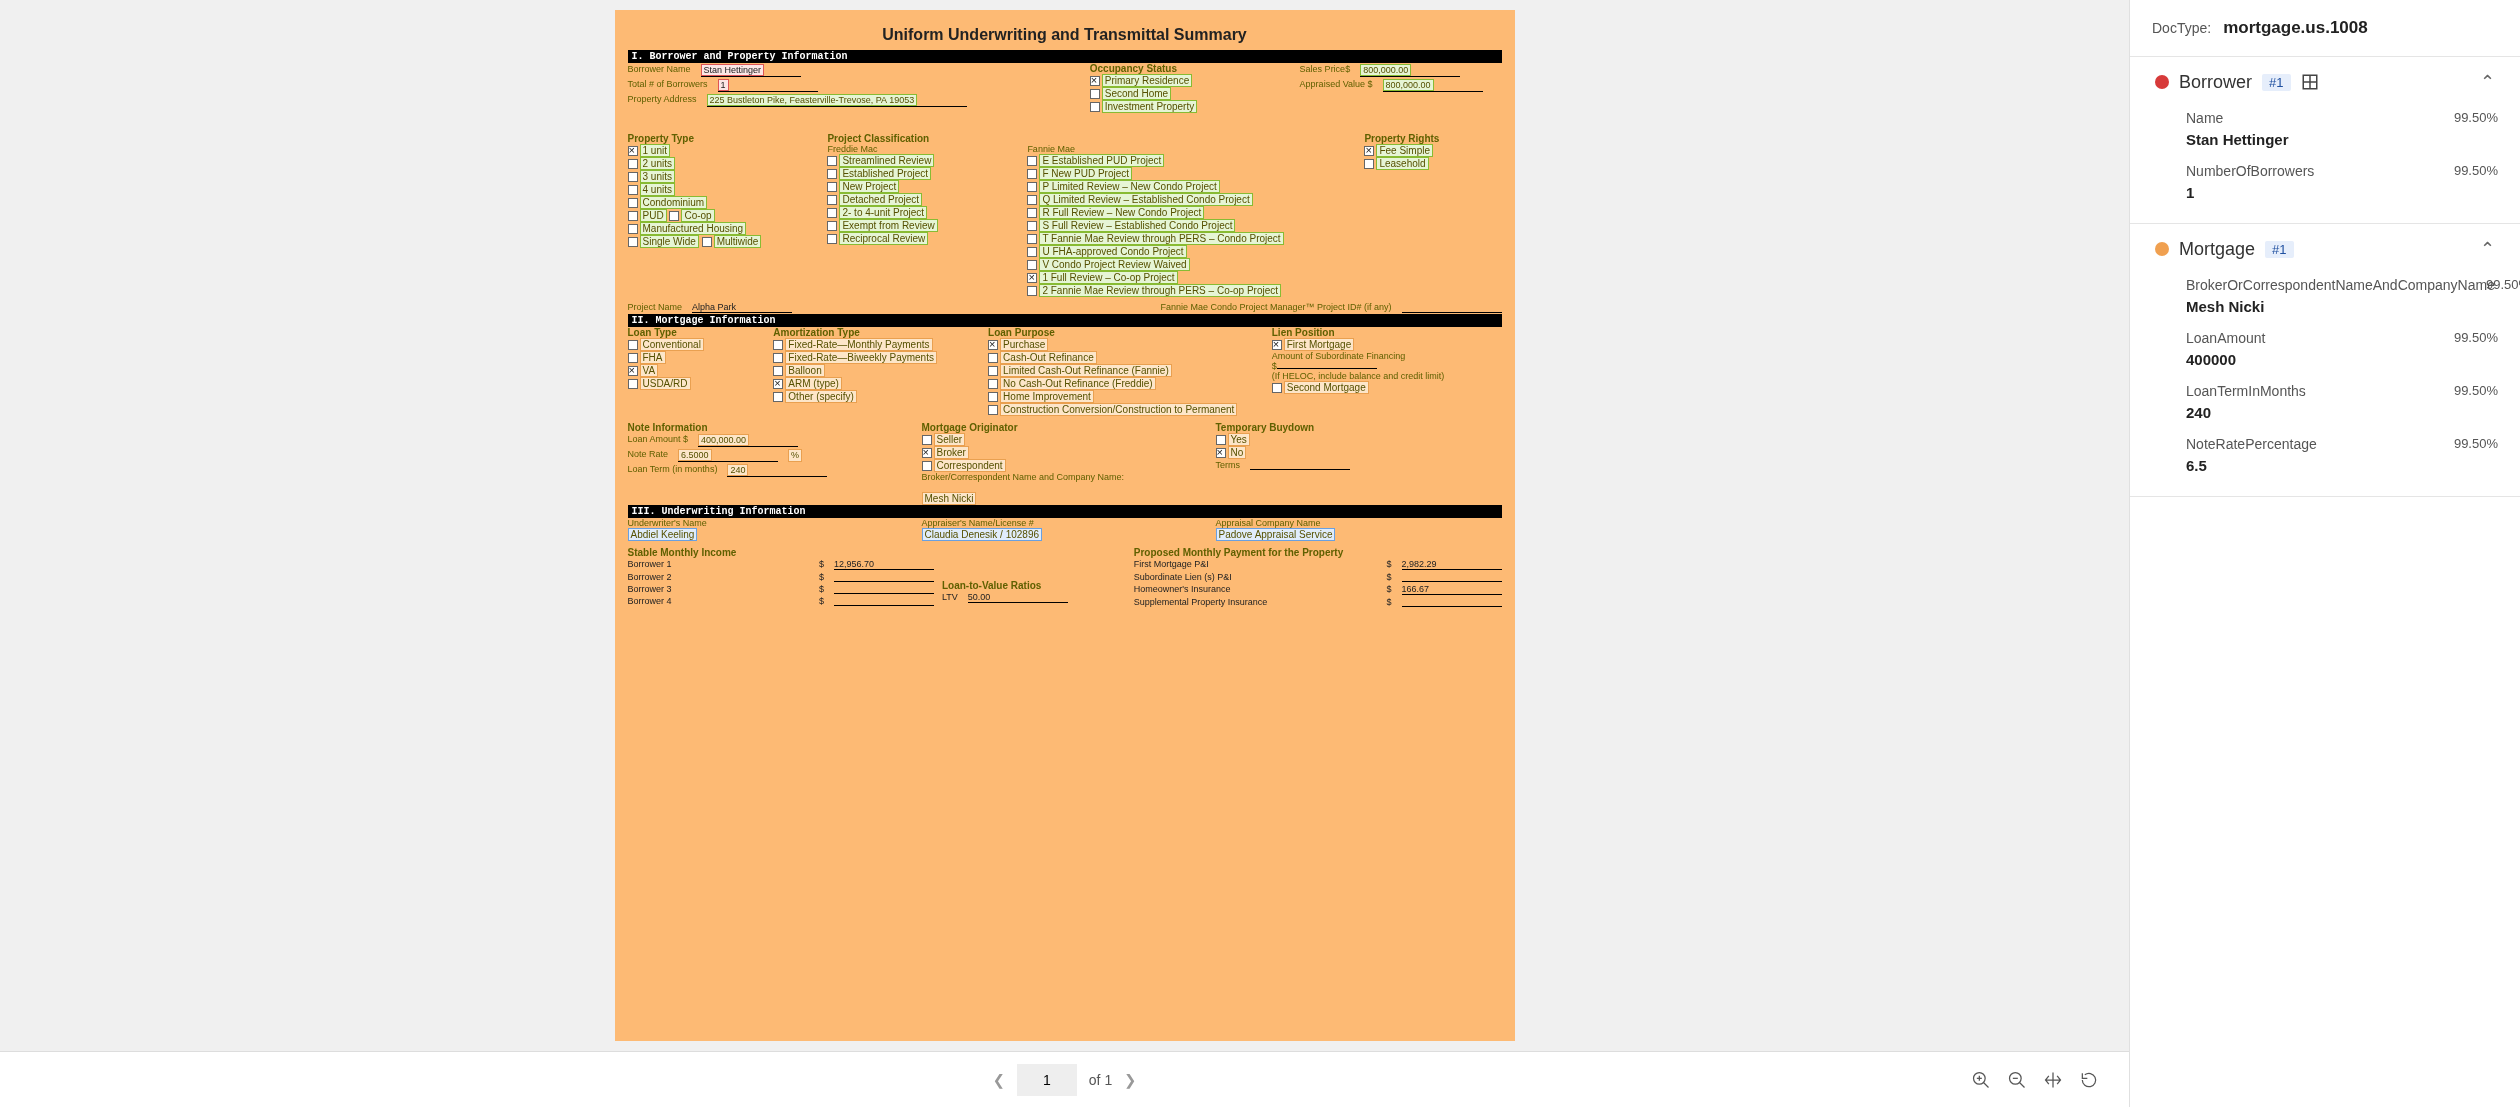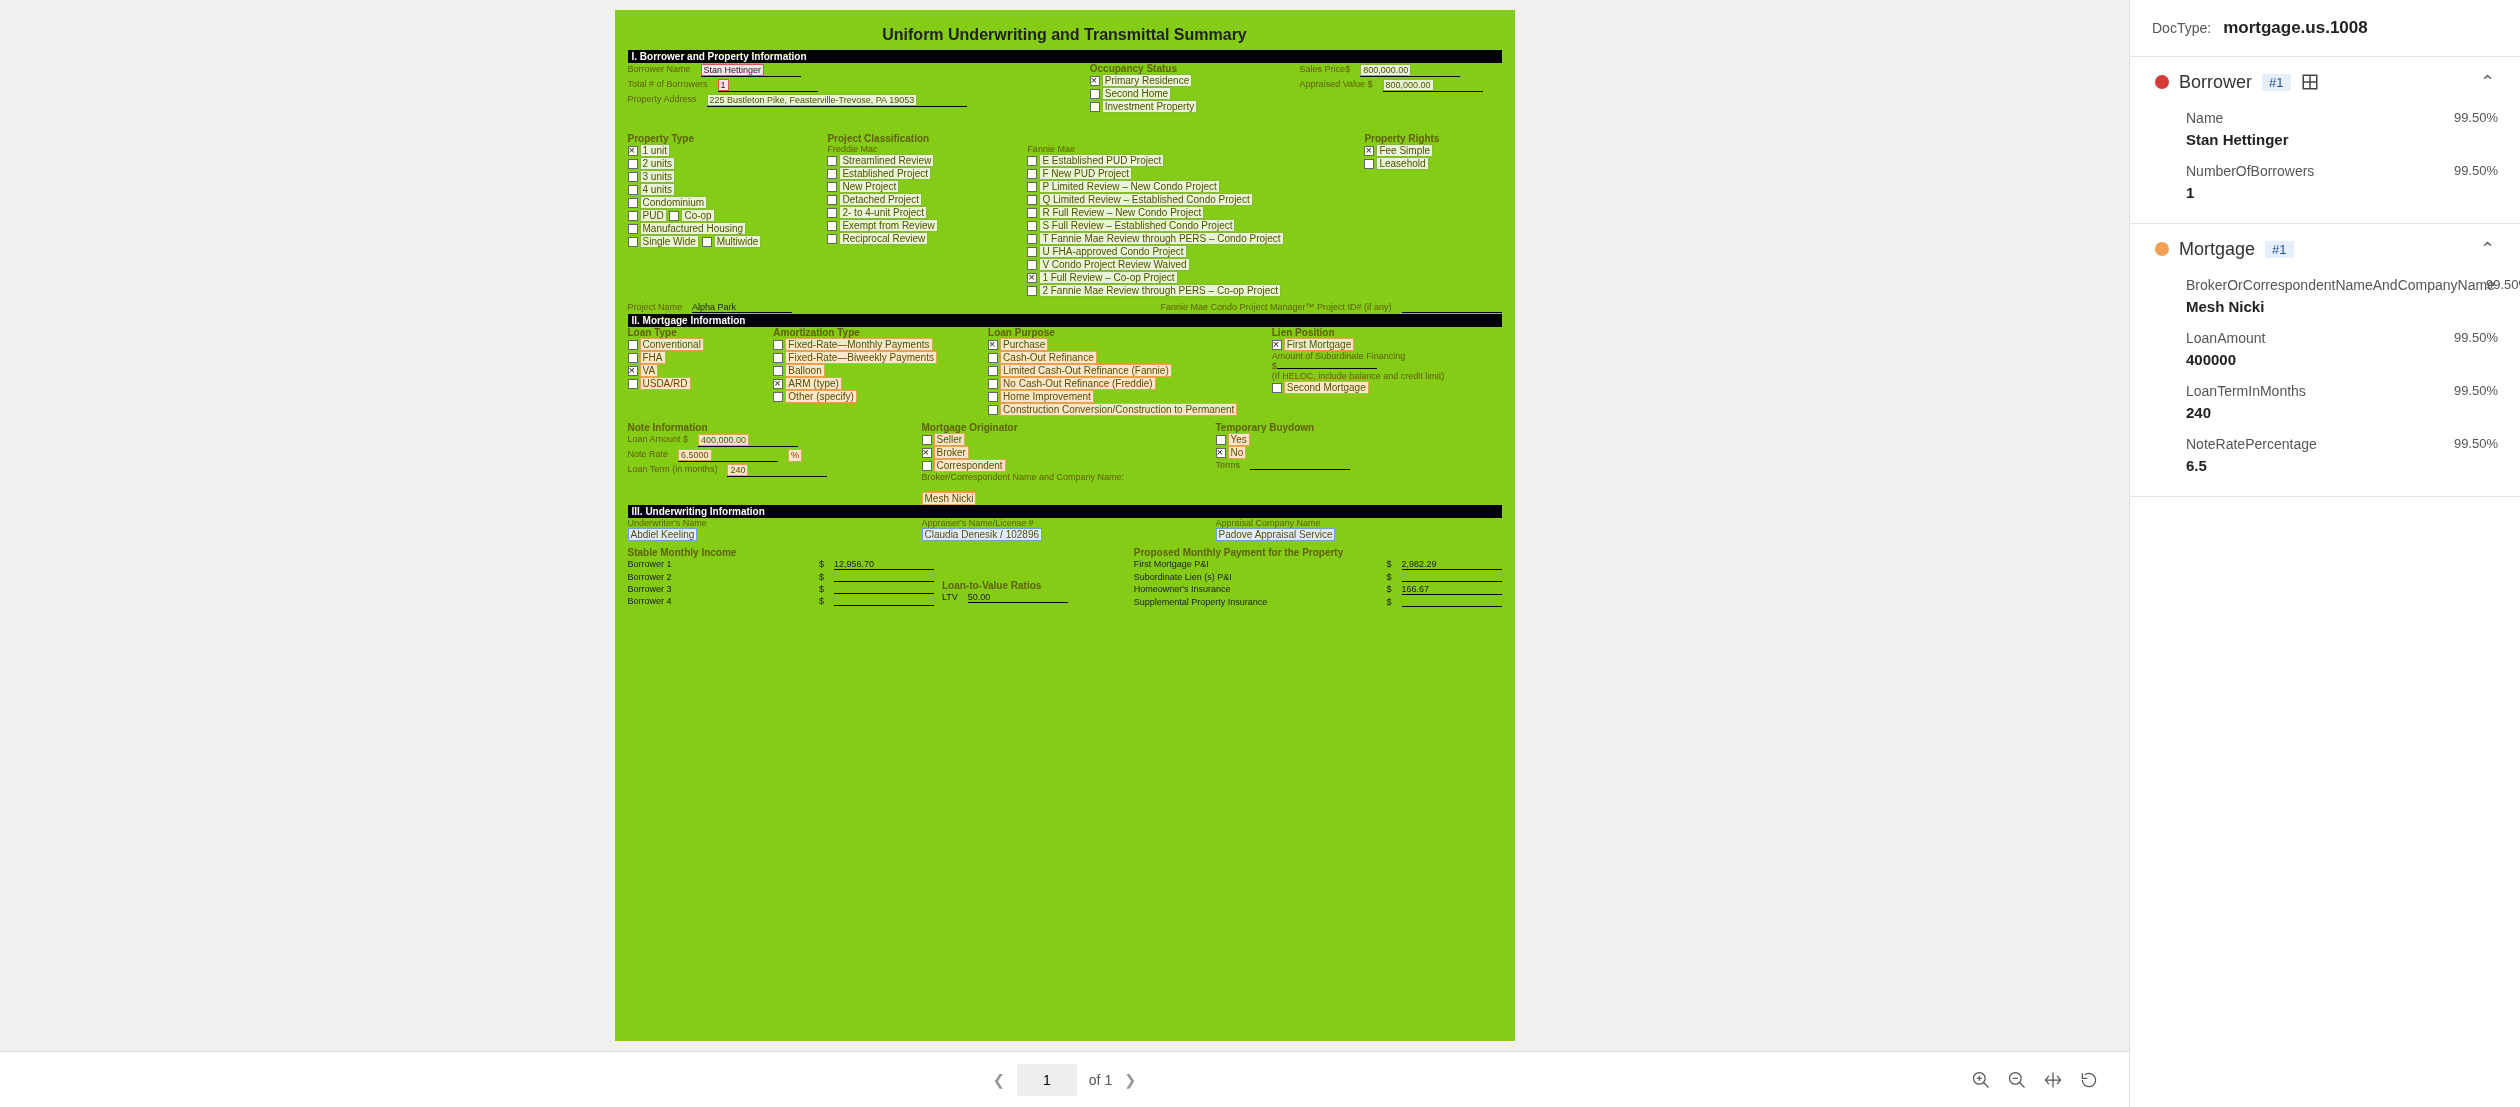--- a/index.html
+++ b/index.html
@@ -19,38 +19,39 @@
   overflow: hidden;
 }
 .doc-canvas {
   flex: 1;
   overflow: auto;
   padding: 10px 60px;
   display: flex;
   justify-content: center;
 }
 .doc-page {
-  background: #84cc16;
+  background: #fdba74;
   width: 900px;
   padding: 10px 13px;
   font-size: 10px;
   color: #222;
 }
 .doc-title {
   text-align: center;
   font-weight: bold;
   font-size: 16px;
   padding: 6px 0;
 }
 .section-header {
   background: #000;
   color: #fff;
   font-weight: bold;
   padding: 1px 4px;
   font-size: 10px;
+  font-family: Liberation Mono, monospace;
 }
 .field-row { display: flex; gap: 10px; font-size: 9px; padding: 1px 0; }
 .field-label { font-weight: bold; color: #606000; }
 .field-label2 { color: #606000; }
 .underline { border-bottom: 1px solid #000; display: inline-block; min-width: 100px; }
 .hl-red { background: #fce6e6; border: 1px solid #d55; padding: 0 2px; display: inline-block; }
 .hl-green { background: #e6f5d5; border: 1px solid #8b3; padding: 0 2px; display: inline-block; color: #555000; }
 .hl-orange { background: #fde6c9; border: 1px solid #e9a050; padding: 0 2px; display: inline-block; color: #555000; }
 .hl-blue { background: #e0ecfb; border: 1px solid #6aa0e0; padding: 0 2px; display: inline-block; color: #555000; }
 .checkbox { display: inline-block; width: 10px; height: 10px; border: 1px solid #666; vertical-align: middle; margin-right: 2px; position: relative; background: #fff; }

